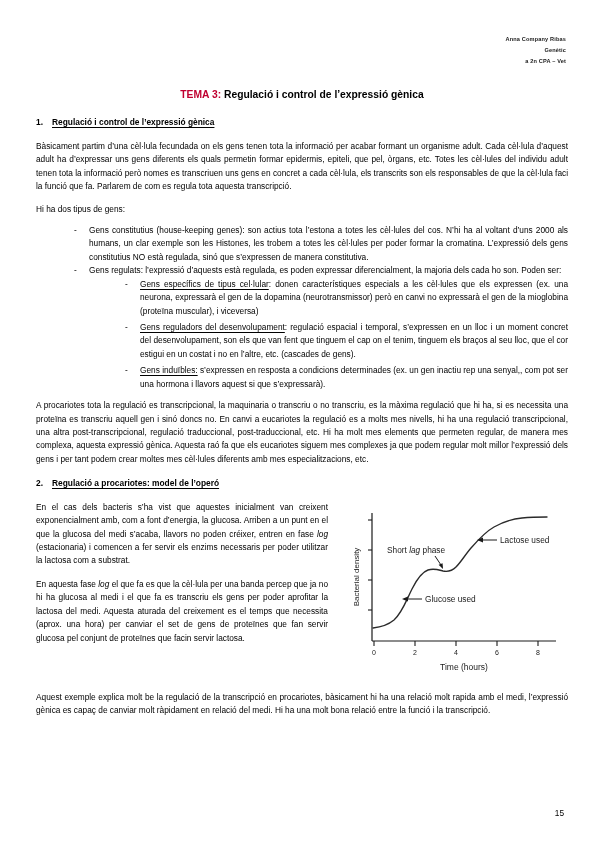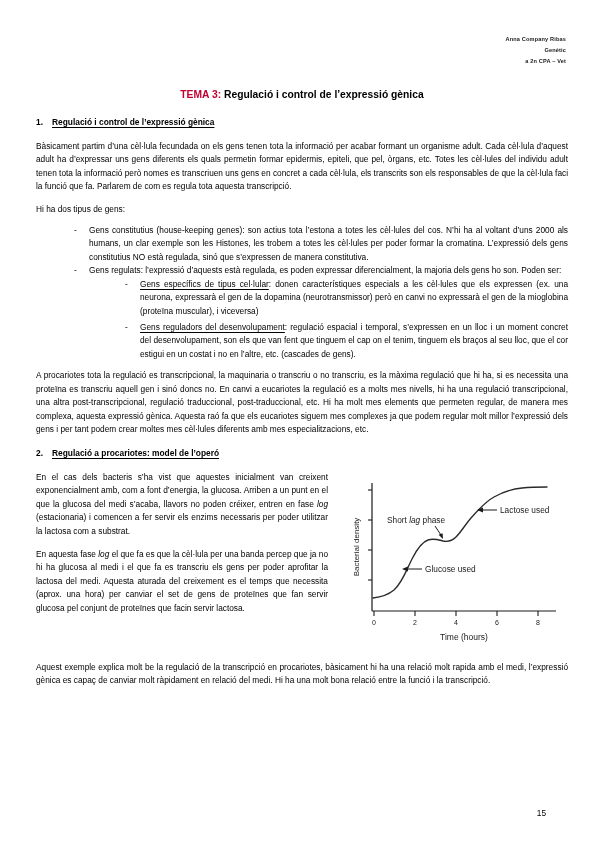--- a/index.html
+++ b/index.html
@@ -135,21 +135,21 @@
   .chart-box {
     position: relative;
     width: 226px;
     height: 176px;
   }
   .chart-box svg { display: block; }
 
   
   .page-number {
     position: absolute;
-    right: 54px;
+    right: 36px;
     bottom: 30px;
     font-size: 8.3px;
     color: #000;
   }
 </style>
 </head>
 <body>
 
 <div class="page">
 
@@ -175,29 +175,32 @@
     <p class="body tight">Hi ha dos tipus de gens:</p>
 
     <div class="lvl1-wrap">
       <ul class="dash">
 
         <li>
           <span class="b">Gens constitutius (house-keeping genes)</span><span>: son actius tota l’estona a totes les cèl·lules del cos. N’hi ha al voltant d’uns 2000 als humans, un clar exemple son les Histones, les trobem a totes les cèl·lules per poder formar la cromatina. L’expressió dels gens constitutius NO està regulada, sinó que s’expressen de manera constitutiva.</span>
         </li>
 
         <li>
-          <span class="b">Gens regulats</span><span>: l’expressió d’aquests està regulada, es poden expressar diferencialment, la majoria dels gens ho son. Poden ser:</span>
+          <span class="b">Gens regulats</span><span>: l’expressió d’aquests està regulada, es poden expressar diferencialment, la majoria dels cada ho son. Poden ser:</span>
 
           <div class="lvl2-wrap">
             <ul class="dash lvl2">
               <li>
                 <span class="u">Gens específics de tipus cel·lular</span><span>: donen característiques especials a les cèl·lules que els expressen (ex. una neurona, expressarà el gen de la dopamina (neurotransmissor) però en canvi no expressarà el gen de la mioglobina (proteïna muscular), i viceversa)</span>
               </li>
               <li>
                 <span class="u">Gens reguladors del desenvolupament</span><span>: regulació espacial i temporal, s’expressen en un lloc i un moment concret del desenvolupament, son els que van fent que tinguem el cap on el tenim, tinguem els braços al seu lloc, que el cor estigui en un costat i no en l’altre, etc. (cascades de gens).</span>
+              </li>
+              <li>
+                <span class="u">Gens induïbles:</span><span> s’expressen en resposta a condicions determinades (ex. un gen inactiu rep una senyal,, com pot ser una hormona i llavors aquest si que s’expressarà).</span>
               </li>
             </ul>
           </div>
         </li>
 
       </ul>
     </div>
 
     <p class="body" style="margin-top:8px;">A procariotes tota la regulació es transcripcional, la maquinaria o transcriu o no transcriu, es la màxima regulació que hi ha, si es necessita una proteïna es transcriu aquell gen i sinó doncs no. En canvi a eucariotes la regulació es a molts mes nivells, hi ha una regulació transcripcional, una altra post-transcripcional, regulació traduccional, post-traduccional, etc. Hi ha molt mes elements que permeten regular, de manera mes complexa, aquesta expressió gènica. Aquesta raó fa que els eucariotes siguem mes complexes ja que podem regular molt millor l’expressió dels gens i per tant podem crear moltes mes cèl·lules diferents amb mes especialitzacions, etc.</p>
 

